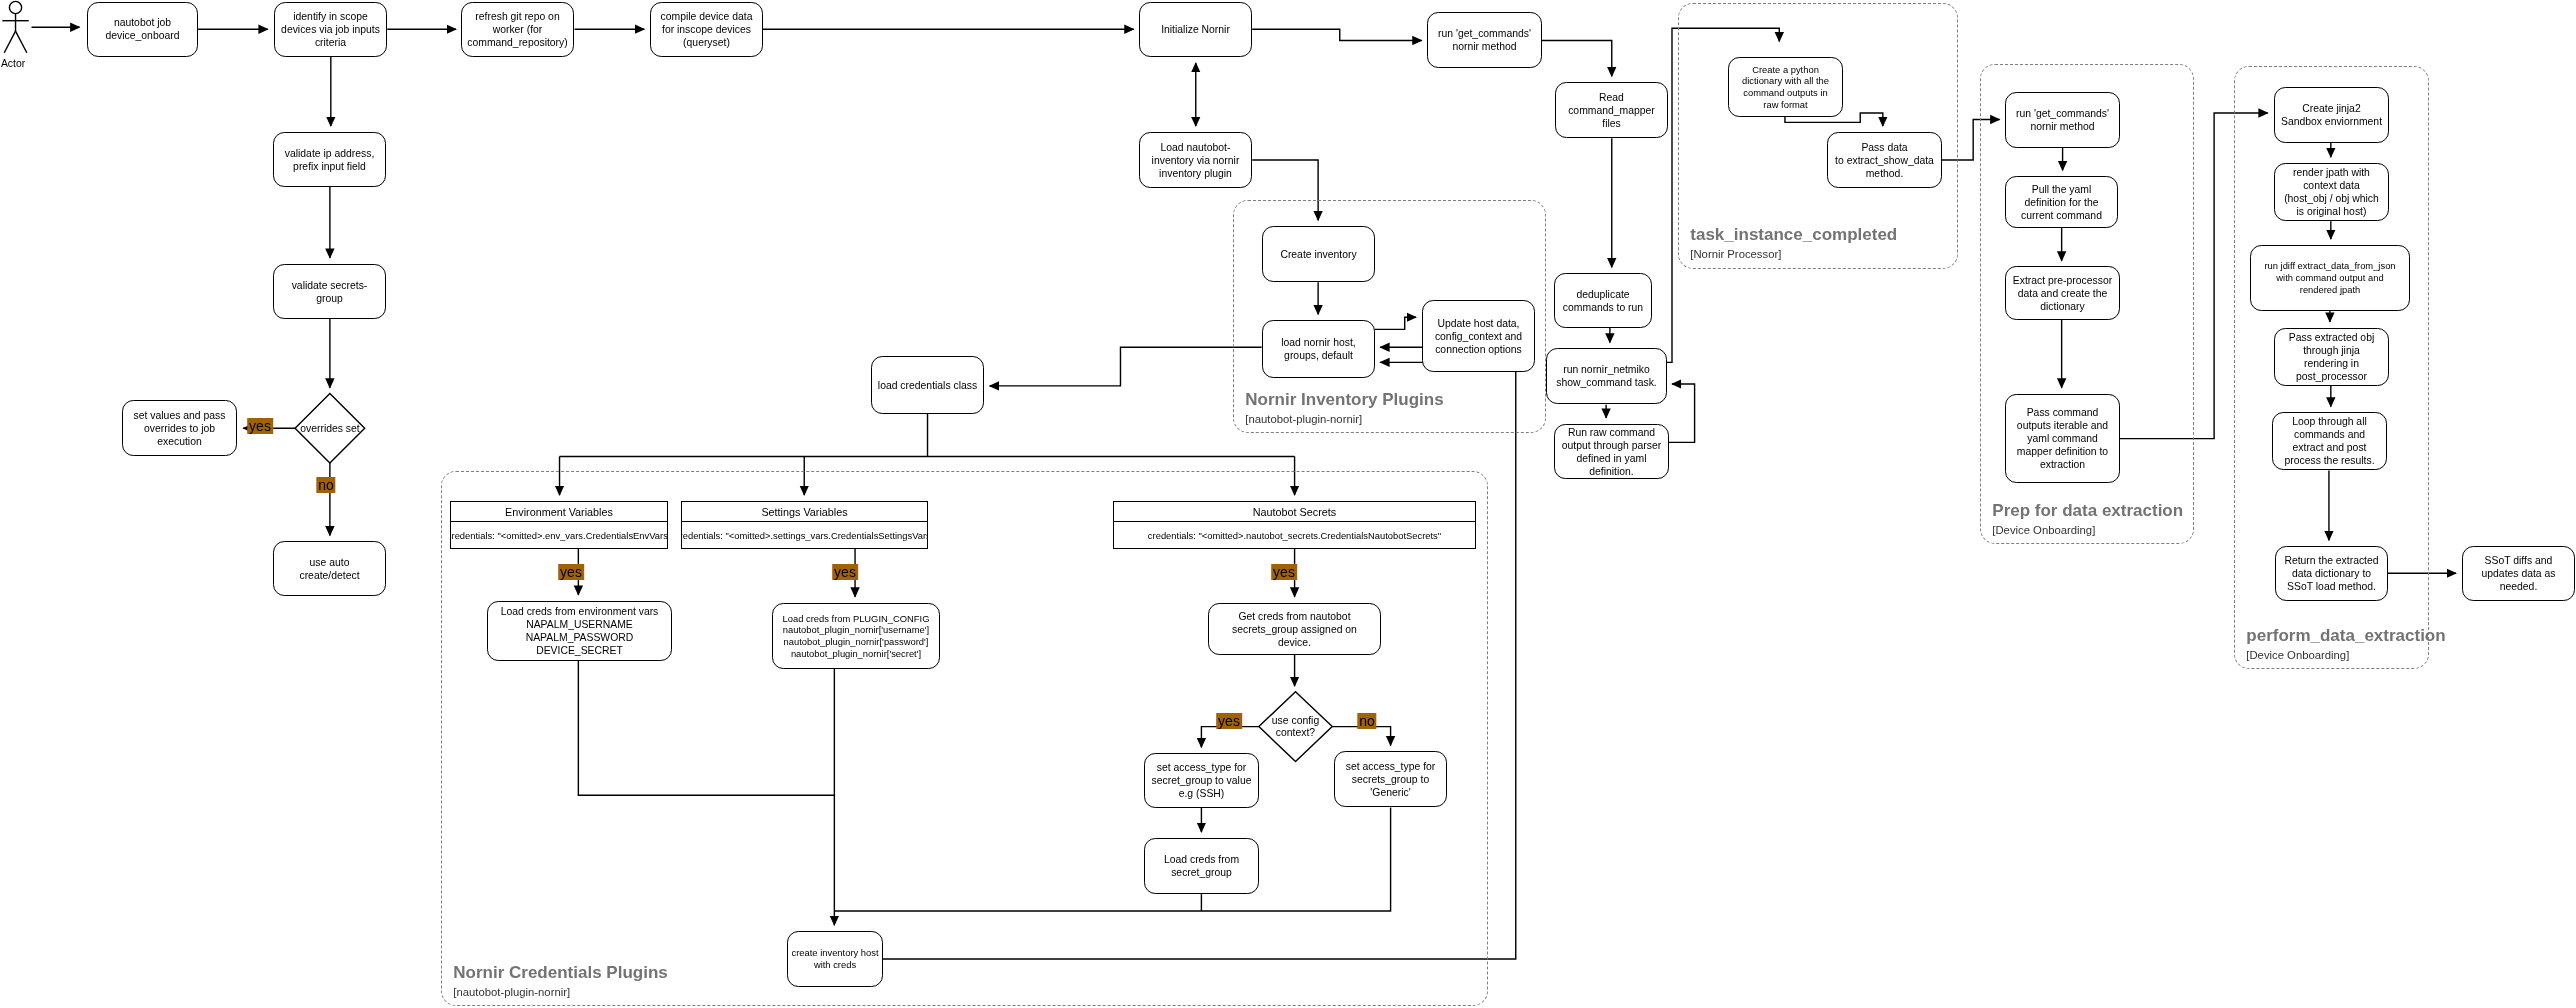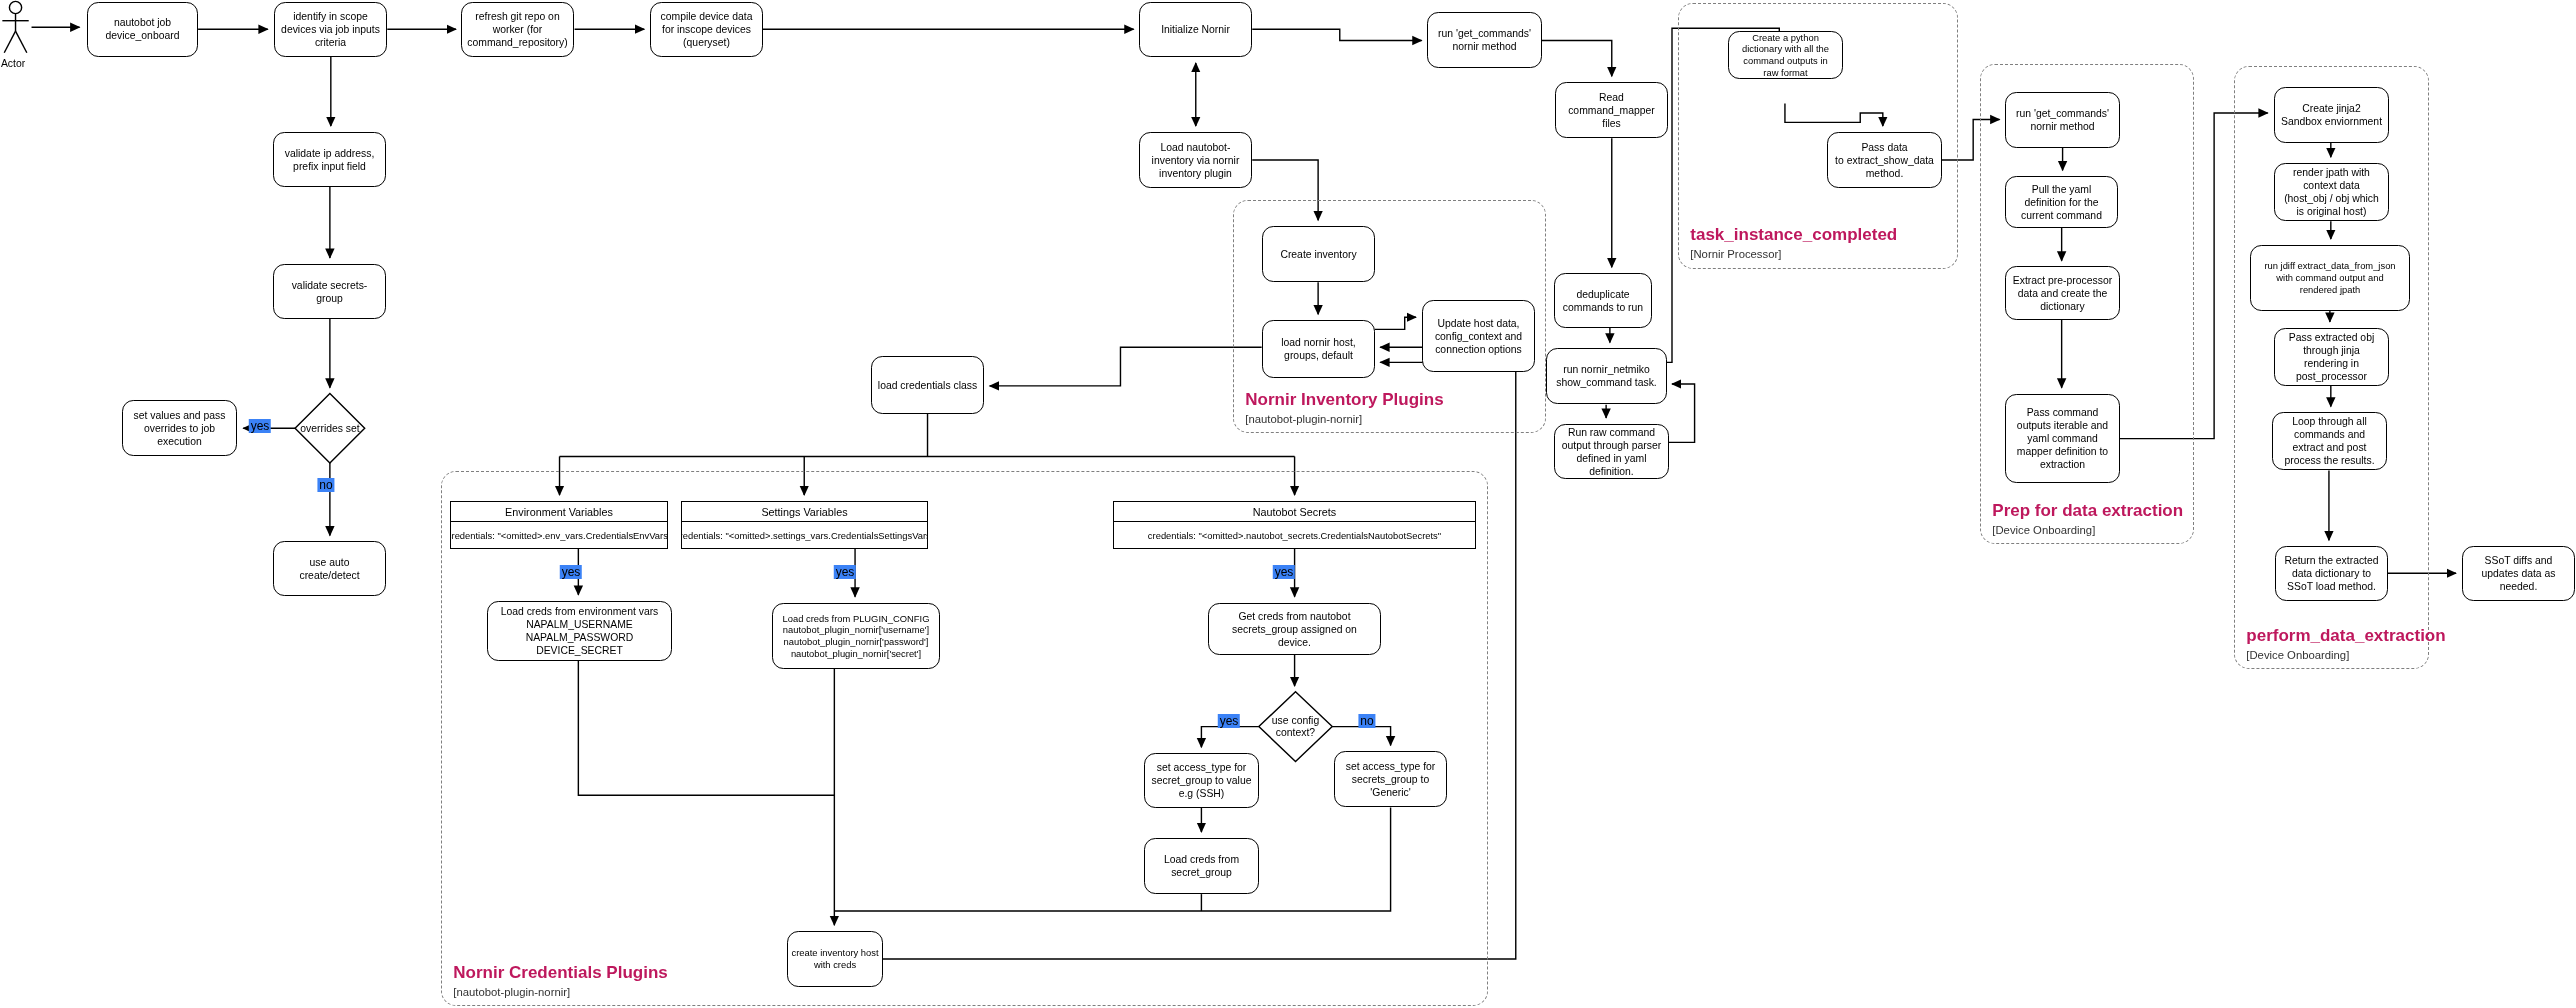--- a/index.html
+++ b/index.html
@@ -13,23 +13,23 @@
   .dmtext{position:absolute;background:transparent;border:none;display:flex;align-items:center;
         justify-content:center;text-align:center;font-size:10.4px;line-height:1.2;white-space:pre-line;}
   .table{position:absolute;box-sizing:border-box;background:#fff;border:1.4px solid #000;}
   .thead{box-sizing:border-box;height:20px;border-bottom:1.4px solid #000;display:flex;
         align-items:center;justify-content:center;font-size:10.8px;}
   .trow{box-sizing:border-box;height:26px;display:flex;align-items:center;justify-content:center;
         font-size:9.4px;white-space:nowrap;overflow:hidden;}
   .group{position:absolute;box-sizing:border-box;border:1.5px dashed #7f7f7f;border-radius:15px;
         background:transparent;}
   .gl{position:absolute;left:11.3px;bottom:7.5px;}
-  .gt{font-size:17px;font-weight:bold;color:#be185d;}
+  .gt{font-size:17px;font-weight:bold;color:#737373;}
   .gs{font-size:11.3px;color:#333;margin-top:3px;}
-  .elabel{position:absolute;transform:translate(-50%,-50%);background:#3b82f6;font-size:12px;
+  .elabel{position:absolute;transform:translate(-50%,-50%);background:#a16207;font-size:14px;
         padding:0 1.9px;white-space:nowrap;}
   .alabel{position:absolute;font-size:10.4px;}
 </style>
 </head>
 <body>
 
 <div id="canvas">
 
   <svg class="layer" width="2576" height="1008" viewBox="0 0 2736 1071">
     <defs>
@@ -183,21 +183,21 @@
 command_mapper
 files</div>
   <div class="node" style="left:1554px;top:273px;width:98px;height:55px">deduplicate
 commands to run</div>
   <div class="node" style="left:1546px;top:348px;width:121px;height:56px">run nornir_netmiko
 show_command task.</div>
   <div class="node" style="left:1554px;top:424px;width:115px;height:55px">Run raw command
 output through parser
 defined in yaml
 definition.</div>
-  <div class="node small" style="left:1728px;top:31px;width:115px;height:48px">Create a python
+  <div class="node small" style="left:1728px;top:57px;width:115px;height:60px">Create a python
 dictionary with all the
 command outputs in
 raw format</div>
   <div class="node" style="left:1827px;top:132px;width:115px;height:56px">Pass data
 to extract_show_data
 method.</div>
   <div class="node" style="left:2005px;top:92px;width:115px;height:56px">run 'get_commands'
 nornir method</div>
   <div class="node" style="left:2005px;top:176px;width:113px;height:52px">Pull the yaml
 definition for the

